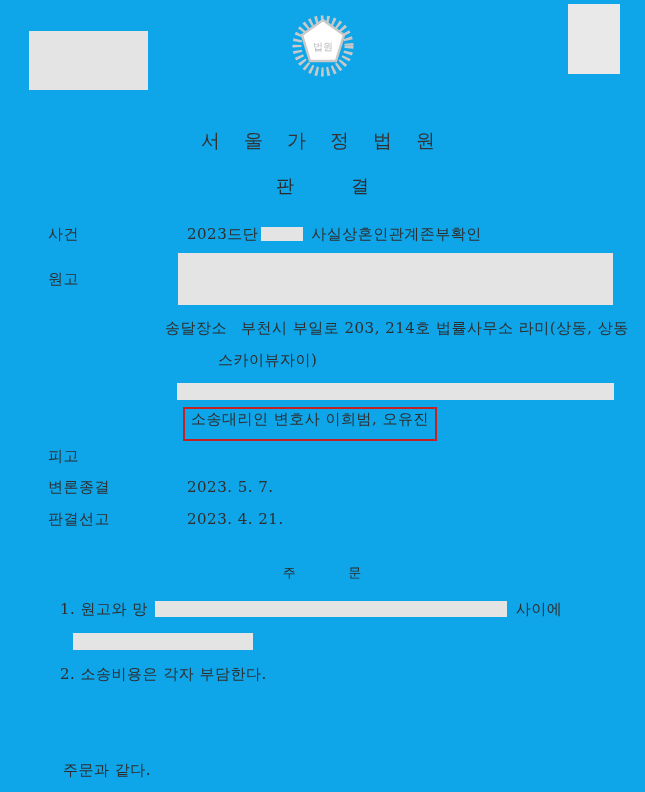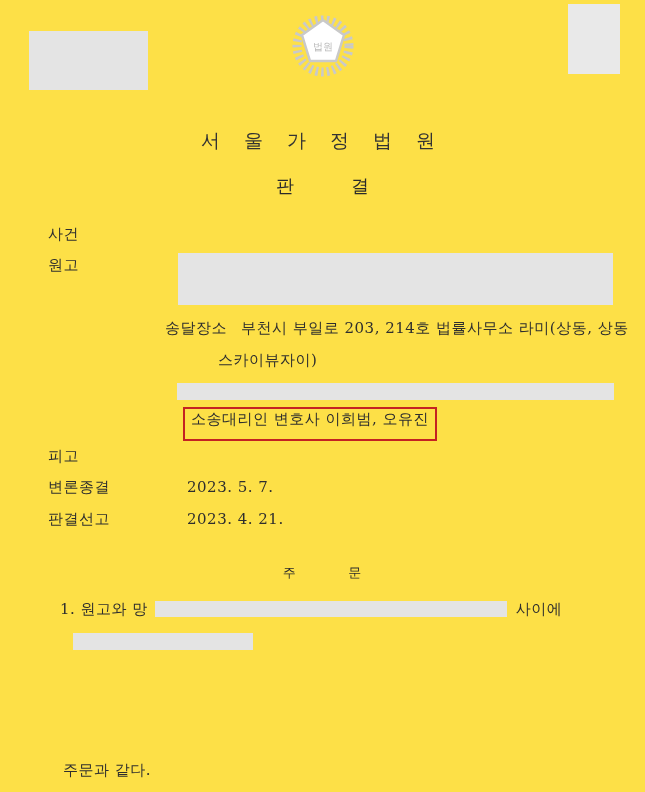--- a/index.html
+++ b/index.html
@@ -1,17 +1,17 @@
 <!DOCTYPE html>
 <html><head>
 <meta charset="utf-8">
 <style>
   html,body { margin:0; padding:0; background:#ffffff; }
   .page {
-    position:relative; width:645px; height:792px; background:#fde047;
+    position:relative; width:645px; height:792px; background:#0ea5e9;
     font-family:"DejaVu Serif","Liberation Serif",serif;
     color:#2e2e2e; overflow:hidden;
   }
   .abs { position:absolute; }
   .redact { background:#e4e4e4; }
   .redact-light { background:#e9e9e9; }
   .inline-redact {
     display:inline-block; background:#e4e4e4; vertical-align:-2px;
     margin:0 8px 0 3px;
   }
@@ -53,22 +53,25 @@
       <text x="32" y="40" text-anchor="middle" font-size="10" fill="#b9b9b9">법원</text>
     </svg>
   </div>
 
   <div class="abs judgment-title">판          결</div>
   <div class="abs court-name">서 울 가 정 법 원</div>
 
   <div class="abs body-txt" style="left:48px; top:225px;">
     <span class="label-col">사건</span>
   </div>
+  <div class="abs body-txt val-col" style="top:225px;">
+    <span>2023드단</span><span class="inline-redact" style="width:42px; height:14px;"></span><span>사실상혼인관계존부확인</span>
+  </div>
 
-  <div class="abs body-txt" style="left:48px; top:256px;font-family:Liberation Serif, serif;">
+  <div class="abs body-txt" style="left:48px; top:270px;font-family:Liberation Serif, serif;">
     <span class="label-col">원고</span>
   </div>
   <div class="abs redact" style="left:178px; top:253px; width:435px; height:52px;"></div>
 
   <div class="abs body-txt" style="left:165px; top:319px;">
     <span>송달장소</span><span style="display:inline-block; width:14px;"></span><span>부천시 부일로 203, 214호 법률사무소 라미(상동, 상동</span>
   </div>
   <div class="abs body-txt" style="left:218px; top:351px;">스카이뷰자이)</div>
 
   <div class="abs redact" style="left:177px; top:383px; width:437px; height:17px;"></div>
@@ -94,16 +97,17 @@
   <div class="abs heading" style="top:564px;">주          문</div>
 
   <div class="abs body-txt" style="left:60px; top:600px; white-space:nowrap;">
     <span>1. 원고와 망</span><span class="inline-redact" style="width:352px; height:16px; vertical-align:-3px; margin:0 9px 0 7px;"></span><span>사이에</span>
   </div>
 
   <div class="abs body-txt" style="left:73px; top:632px; white-space:nowrap;">
     <span class="inline-redact" style="width:180px; height:17px; vertical-align:-4px; margin:0 8px 0 0;"></span>
   </div>
 
+  <div class="abs body-txt" style="left:60px; top:665px;">2. 소송비용은 각자 부담한다.</div>
 
   <div class="abs body-txt" style="left:63px; top:761px;">주문과 같다.</div>
 
 </div>
 
 </body></html>

